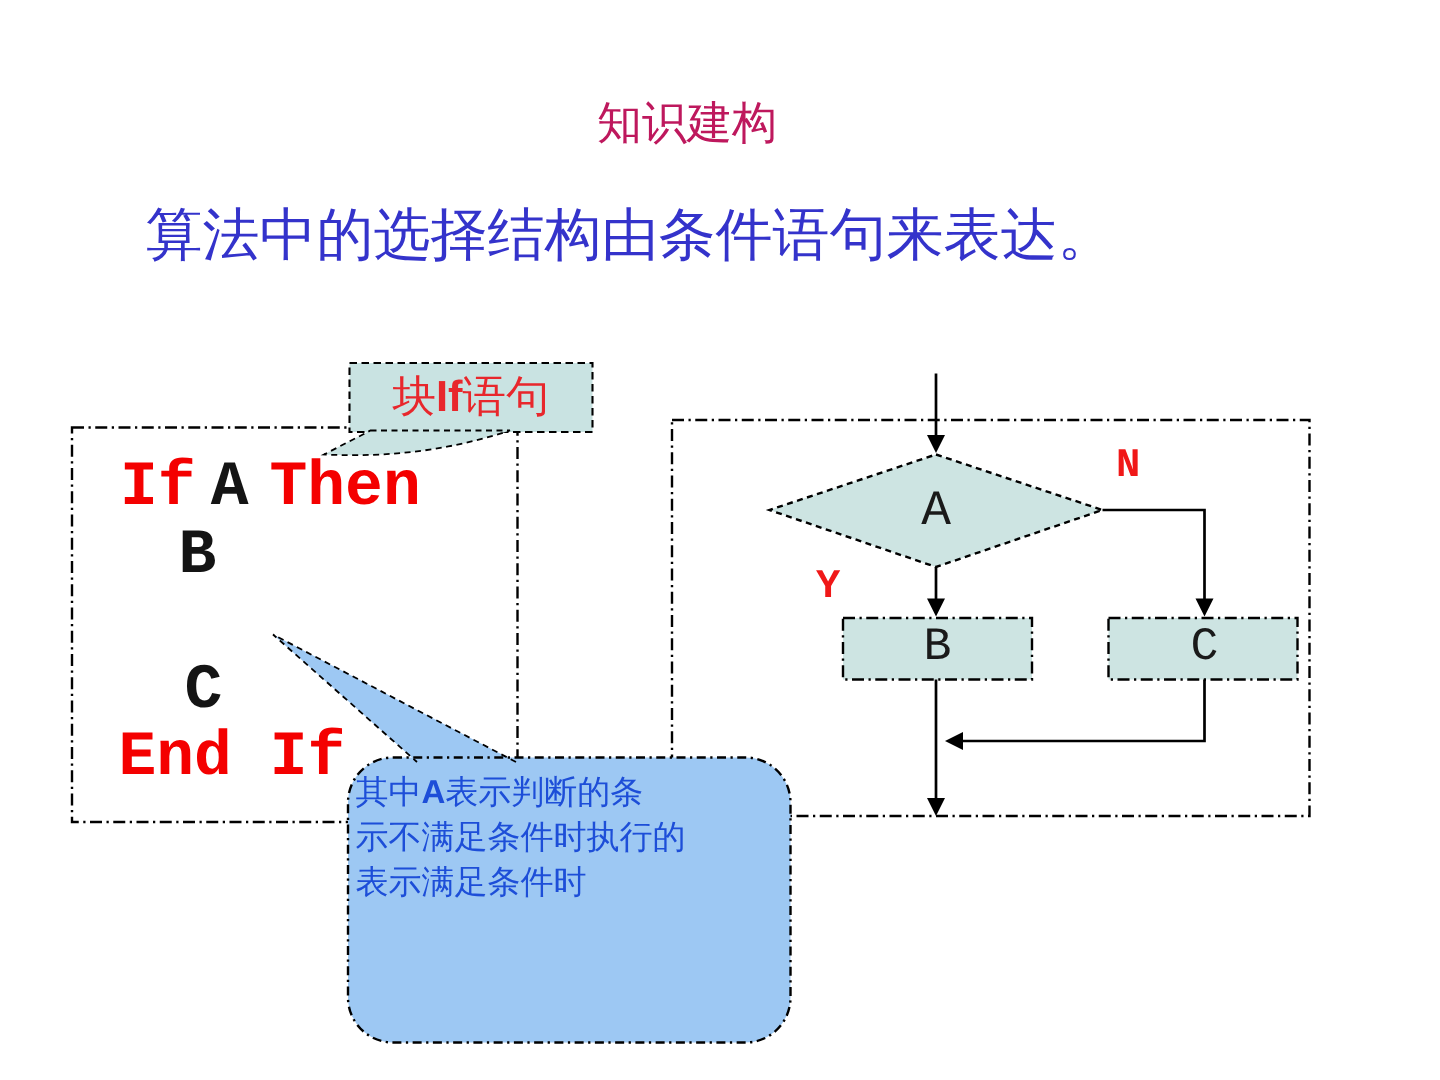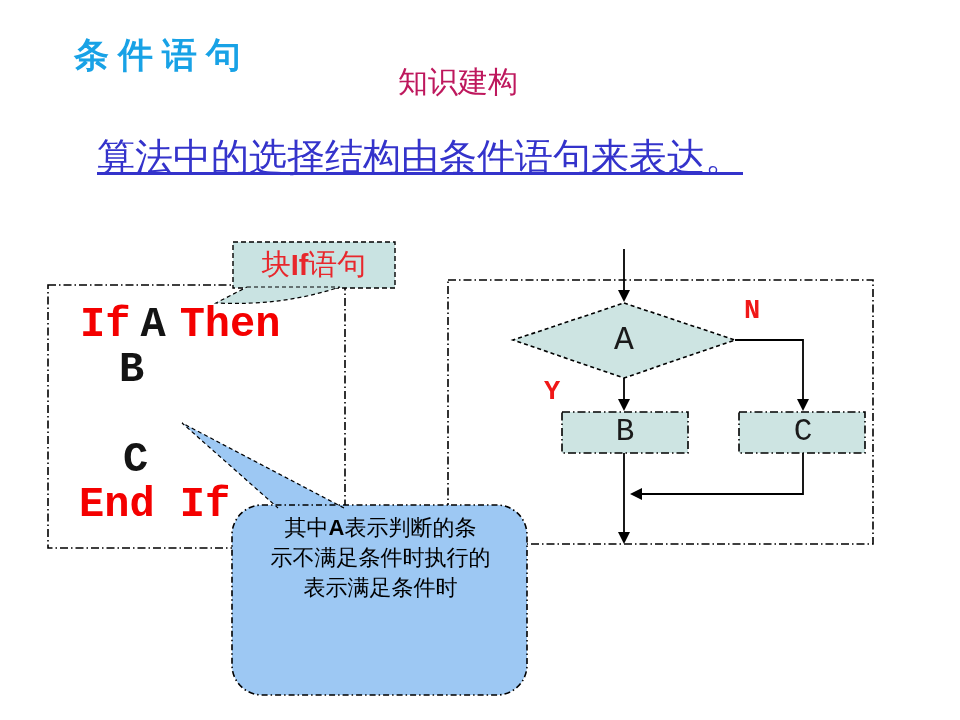--- a/index.html
+++ b/index.html
@@ -10,21 +10,21 @@
   .txt { position:absolute; z-index:2; white-space:nowrap;font-family:Liberation Mono, monospace; }
 
   .corner-title {
     left:74px; top:32px; font-size:35px; font-weight:bold; color:#18a2e6;
     letter-spacing:9px; font-family:"DejaVu Serif", serif;
   }
   .page-title { left:398px; top:62px; font-size:30px; color:#be185d; font-family:"Liberation Sans", sans-serif; }
 
   .heading {
     left:0; top:132px; width:840px; text-align:center; color:#3433cb;
-    font-size:38px; line-height:50px; font-family:"Liberation Serif", serif; z-index:2; position:absolute;text-decoration:underline;
+    font-size:38px; line-height:50px; font-family:"Liberation Serif", serif; z-index:2; position:absolute;
   }
   .heading .latin-bold { font-family:"Liberation Sans", sans-serif; font-weight:bold; }
 
   svg.shapes { position:absolute; left:0; top:0; z-index:1; }
 
   .callout-text {
     left:233px; top:242px; width:162px; height:46px; display:flex;
     align-items:center; justify-content:center; color:#e8272c; font-size:29px;
     font-family:"Liberation Serif", serif;
   }
@@ -41,21 +41,21 @@
 
   .node-label { color:#1a1a1a; font-size:33px; text-align:center; width:44px; }
   .lblA { left:602px; top:322px; }
   .lblB { left:603px; top:414px; font-size:31px; }
   .lblC { left:781px; top:414px; font-size:31px; }
   .branch-label { color:#f01818; font-size:27px; font-weight:bold; }
   .lblY { left:544px; top:377px; }
   .lblN { left:744px; top:296px; }
 
   .bubble-text {
-    left:237px; top:513px; width:287px; text-align:center; color:#000000;
+    left:237px; top:513px; width:287px; color:#1d4ed8;
     font-size:22px; line-height:30px; font-family:"Liberation Serif", serif;
     white-space:normal; z-index:2; position:absolute;
   }
   .bubble-text .latin-bold { font-family:"Liberation Sans", sans-serif; font-weight:bold; }
 </style>
 </head>
 <body>
 
 <div class="slide">
 
@@ -86,21 +86,20 @@
     <polygon points="630,494 642,488 642,500" fill="#000"></polygon>
 
     <rect x="233" y="242" width="162" height="46" fill="#c9e3e2" stroke="#000" stroke-width="1.4" stroke-dasharray="5 3"></rect>
     <path d="M 247 287 L 340 287 C 300 300 262 305 216 303 Z" fill="#c9e3e2" stroke="#000" stroke-width="1.2" stroke-dasharray="4 3"></path>
 
     <path d="M 344 508 L 182 423 L 278 508 Z" fill="#9dc8f3" stroke="none"></path>
     <rect x="232" y="505" width="295" height="190" rx="30" ry="30" fill="#9dc8f3" stroke="#000" stroke-width="1.6" stroke-dasharray="6 3 1.5 3"></rect>
     <path d="M 344 508 L 182 423 L 278 508" fill="none" stroke="#000" stroke-width="1.2" stroke-dasharray="4 3"></path>
   </svg>
 
-  <div class="txt corner-title">条件语句</div>
 
   <div class="txt page-title">知识建构</div>
 
   <div class="heading">
     <div>算法中的选择结构由条件语句来表达。</div>
   </div>
 
   <div class="txt callout-text">
       <span>块</span>
       <span class="latin-bold">If</span>

